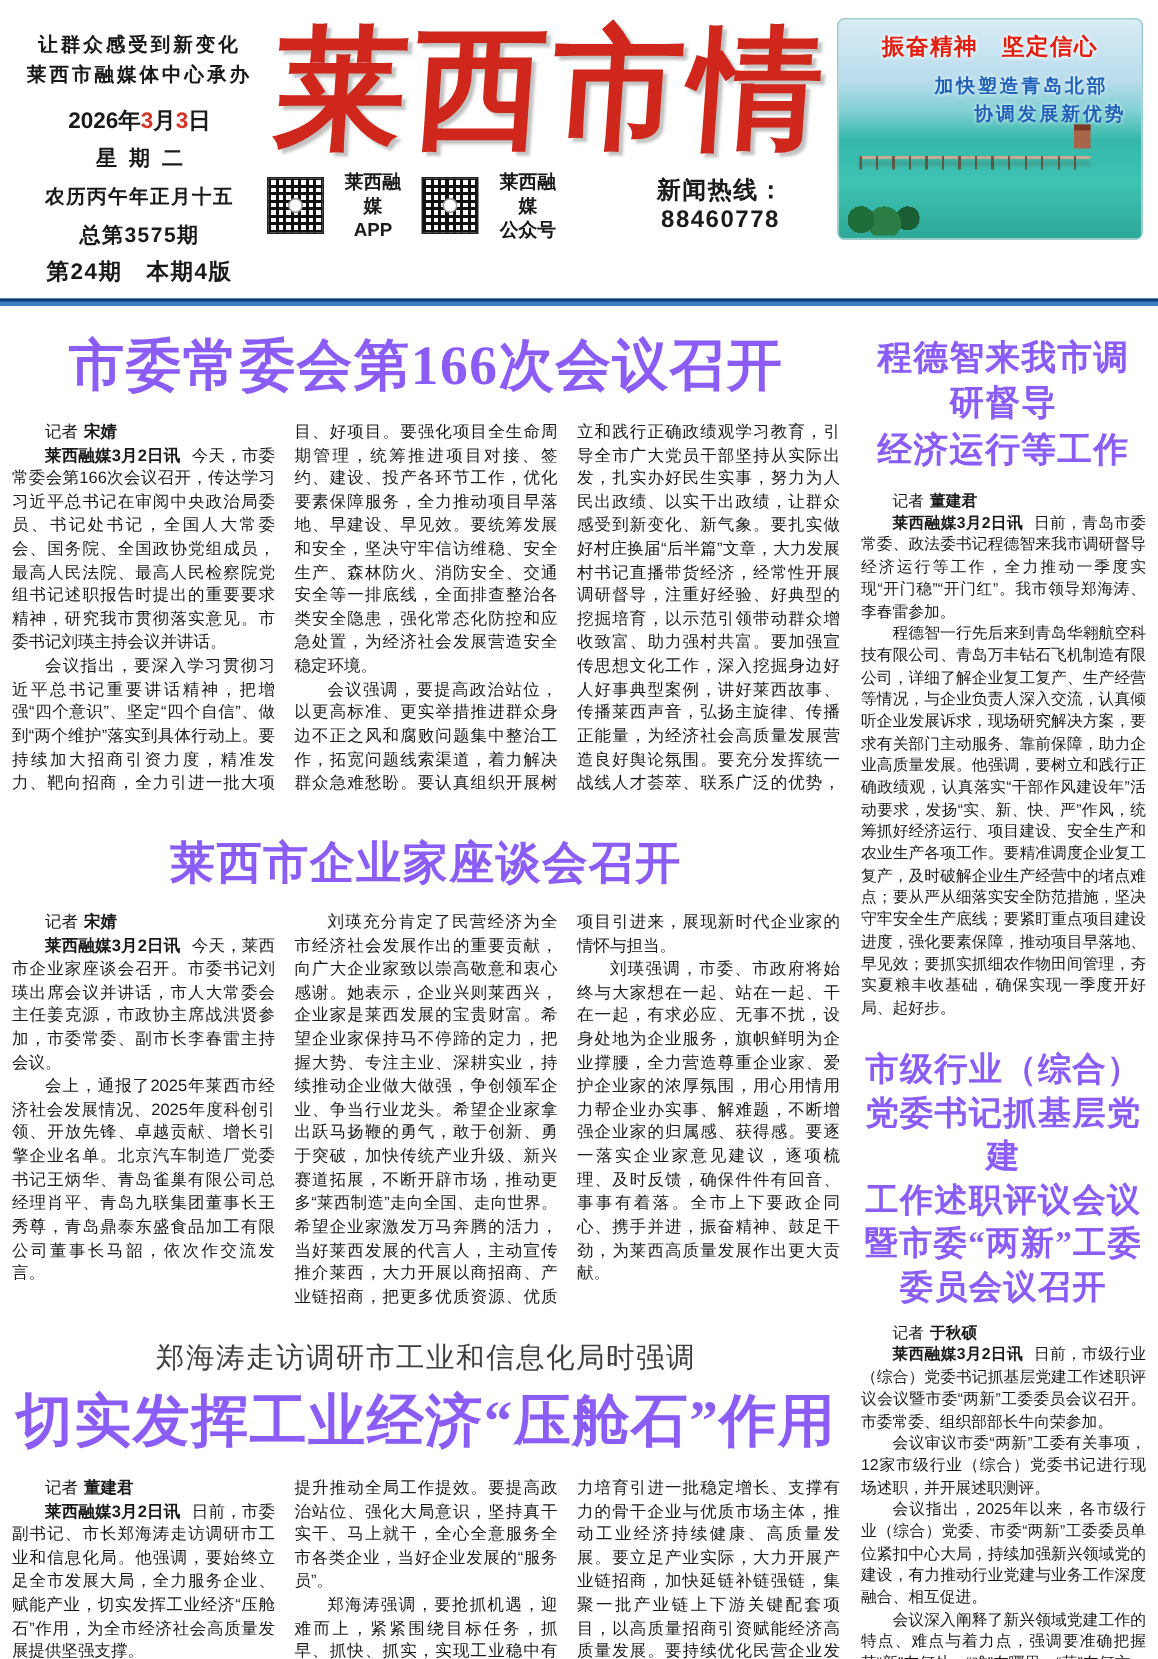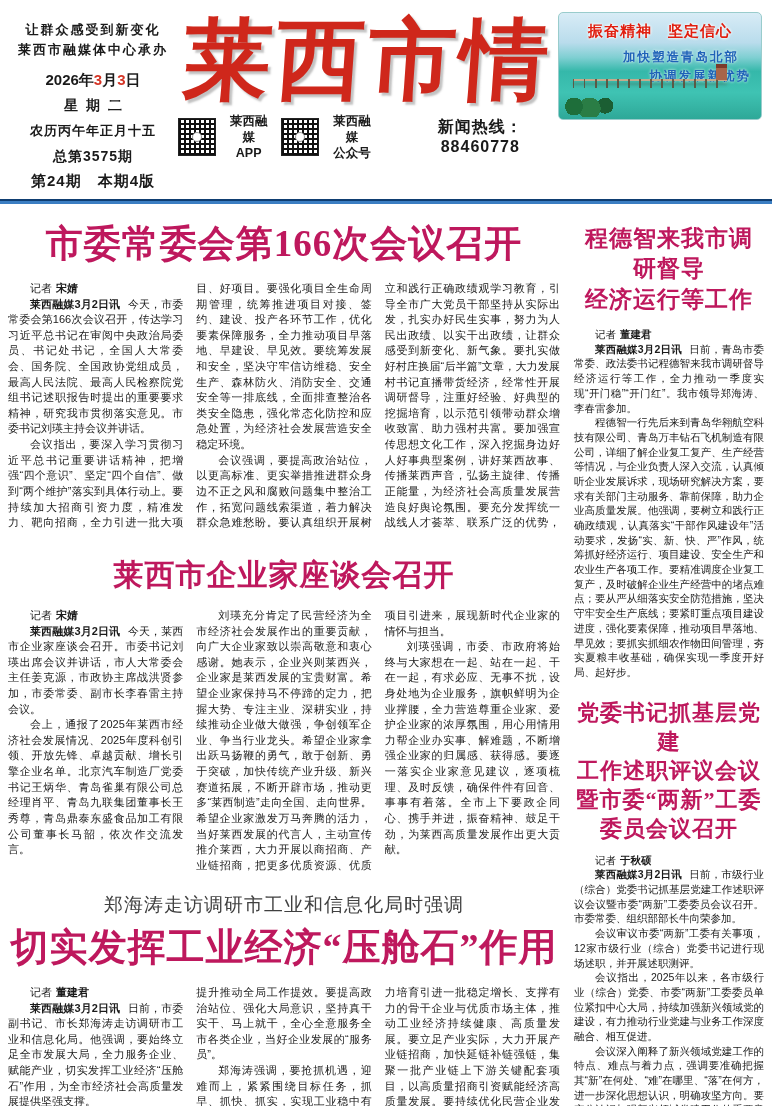--- a/index.html
+++ b/index.html
@@ -28,40 +28,40 @@
   }
   .qr-row { display:flex; align-items:center; justify-content:center; gap:9px; margin-top:2px; }
   .qr { width:38px; height:38px; flex:0 0 auto; position:relative; border:1px solid #222;
     background:
       repeating-linear-gradient(90deg,#111 0 2px,transparent 2px 5px),
       repeating-linear-gradient(0deg,#111 0 2px,#fff 2px 5px); }
   .qr::after { content:""; position:absolute; inset:13px; background:#fff; border:1px solid #999; border-radius:50%; }
   .qr-label { font-size:12.5px; font-weight:bold; line-height:1.3; }
   .hotline { font-size:16px; font-weight:bold; margin-left:18px; letter-spacing:1px; }
   
-  .banner { width:204px; height:108px; border:1px solid #9cc; border-radius:5px; overflow:hidden; position:relative;
+  .banner { width:204px; height:148px; border:1px solid #9cc; border-radius:5px; overflow:hidden; position:relative;
     background:linear-gradient(180deg,#d8ecf6 0%,#b9dcec 28%,#7fcfd2 42%,#35b8aa 55%,#3fc3b3 75%,#2ea898 100%); }
   .banner .slogan-main { position:absolute; top:9px; left:0; right:0; text-align:center;
     font-size:15px; font-weight:bold; color:#e01f10; letter-spacing:1px;
     text-shadow:0 0 3px #fff,0 0 3px #fff; }
   .banner .slogan-sub1 { position:absolute; top:36px; right:22px; font-size:12.5px; font-weight:bold; color:#1e62b8; letter-spacing:2px; text-shadow:0 0 3px #fff; }
   .banner .slogan-sub2 { position:absolute; top:55px; right:10px; font-size:12.5px; font-weight:bold; color:#1e62b8; letter-spacing:2px; text-shadow:0 0 3px #fff;margin-left:38px; }
   .banner .pier { position:absolute; left:14px; right:34px; top:62%; height:2.5px; background:#c4ab8d; box-shadow:0 4px 3px rgba(80,60,40,.35); }
   .banner .pier-posts { position:absolute; left:14px; right:34px; top:62%; height:9px;
     background:repeating-linear-gradient(90deg, rgba(95,75,55,.85) 0 1.5px, transparent 1.5px 11px); }
   .banner .pavilion { position:absolute; right:34px; top:48%; width:11px; height:16px; background:#a8654a; border-top:4px solid #7c3b2a; }
   .banner .trees { position:absolute; left:2px; bottom:2px; width:52px; height:30px;
     background:
       radial-gradient(circle at 25% 65%, #1e6e3a 0 9px, transparent 9px),
       radial-gradient(circle at 55% 72%, #2a7d45 0 11px, transparent 11px),
       radial-gradient(circle at 85% 62%, #1b5e33 0 8px, transparent 8px); }
   .mast-rule { margin-top:8px; height:5px; background:#3b7ec2; border-top:2px solid #0f3e71; }
   
   .content { display:grid; grid-template-columns:552px 1fr; column-gap:14px; padding:0 8px; }
-  .headline { font-family:"Liberation Serif","DejaVu Serif",serif; font-weight:bold; text-align:center; color:#be185d; }
+  .headline { font-family:"Liberation Serif","DejaVu Serif",serif; font-weight:bold; text-align:center; color:#8b5cf6; }
   .art1 .headline { font-size:37px; letter-spacing:1px; margin:15px 0 12px; }
   .art2 .headline { font-size:30px; letter-spacing:1px; margin:16px 0 12px; }
   .art3 .kicker { font-size:19px; text-align:center; margin-top:16px; color:#404040;
     font-family:"Liberation Serif","DejaVu Serif",serif; letter-spacing:1px; }
   .art3 .headline { font-size:38px; letter-spacing:1px; margin:4px 0 12px; }
   .cols { column-count:3; column-gap:13px; column-fill:auto; overflow:hidden;
     font-size:11px; line-height:1.42; text-align:justify; }
   .art1 .cols { height:258px; }
   .art2 .cols { height:268px; }
   .art3 .cols { height:210px; }
@@ -169,20 +169,21 @@
         </div>
         <div class="sb-body">
           <p class="byline"><span>记者</span><b>董建君</b></p>
           <p class="para"><b class="dl">莱西融媒3月2日讯</b><span>日前，青岛市委常委、政法委书记程德智来我市调研督导经济运行等工作，全力推动一季度实现“开门稳”“开门红”。我市领导郑海涛、李春雷参加。</span></p>
           <p class="para">程德智一行先后来到青岛华翱航空科技有限公司、青岛万丰钻石飞机制造有限公司，详细了解企业复工复产、生产经营等情况，与企业负责人深入交流，认真倾听企业发展诉求，现场研究解决方案，要求有关部门主动服务、靠前保障，助力企业高质量发展。他强调，要树立和践行正确政绩观，认真落实“干部作风建设年”活动要求，发扬“实、新、快、严”作风，统筹抓好经济运行、项目建设、安全生产和农业生产各项工作。要精准调度企业复工复产，及时破解企业生产经营中的堵点难点；要从严从细落实安全防范措施，坚决守牢安全生产底线；要紧盯重点项目建设进度，强化要素保障，推动项目早落地、早见效；要抓实抓细农作物田间管理，夯实夏粮丰收基础，确保实现一季度开好局、起好步。</p>
         </div>
       </div>
 
       <div class="sb-art sb-art2">
         <div class="headline">
+          <div>市级行业（综合）</div>
           <div>党委书记抓基层党建</div>
           <div>工作述职评议会议</div>
           <div>暨市委“两新”工委</div>
           <div>委员会议召开</div>
         </div>
         <div class="sb-body">
           <p class="byline"><span>记者</span><b>于秋硕</b></p>
           <p class="para"><b class="dl">莱西融媒3月2日讯</b><span>日前，市级行业（综合）党委书记抓基层党建工作述职评议会议暨市委“两新”工委委员会议召开。市委常委、组织部部长牛向荣参加。</span></p>
           <p class="para">会议审议市委“两新”工委有关事项，12家市级行业（综合）党委书记进行现场述职，并开展述职测评。</p>
           <p class="para">会议指出，2025年以来，各市级行业（综合）党委、市委“两新”工委委员单位紧扣中心大局，持续加强新兴领域党的建设，有力推动行业党建与业务工作深度融合、相互促进。</p>

